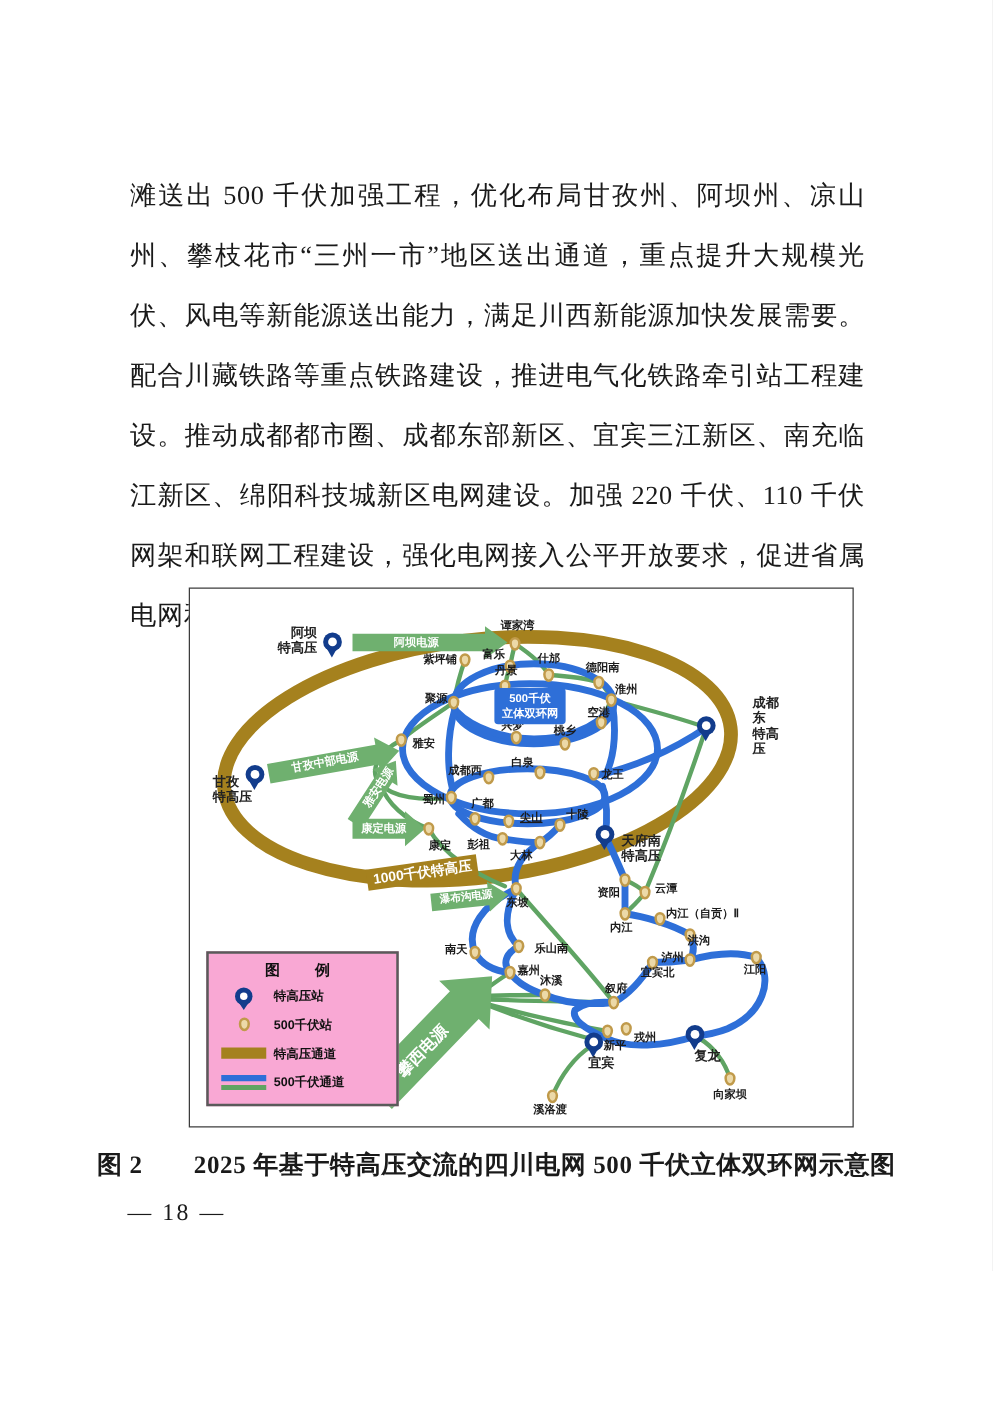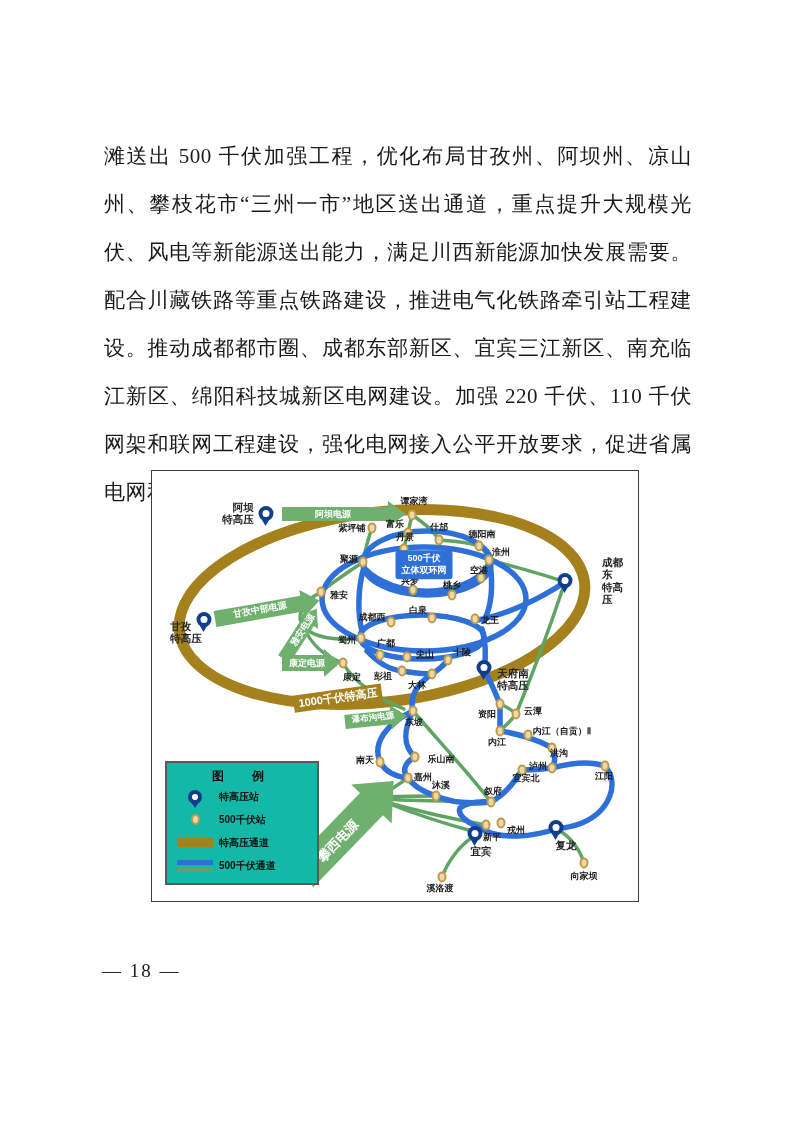--- a/index.html
+++ b/index.html
@@ -1,21 +1,21 @@
 <!DOCTYPE html>
 <html><head>
 <meta charset="utf-8">
 <style>
   html,body{margin:0;padding:0;background:#e9e9e9;}
   .page{position:relative;width:794px;height:1123px;margin:0 auto;background:#ffffff;overflow:hidden;
         font-family:"Liberation Serif",serif;color:#1a1a1a;}
   .body-text{position:absolute;left:104px;top:132px;width:588px;font-size:21px;line-height:48px;
              text-align:justify;letter-spacing:0.5px;}
   .figure-box{position:absolute;left:151px;top:470px;width:486px;height:430px;background:#fff;
-              border:1px solid #3c3c3c;box-sizing:content-box;}
+              border:1px solid #3c3c3c;box-sizing:content-box;padding-left:44px;}
   .figure-box svg{position:absolute;left:0;top:0;}
   .overlay{position:absolute;left:0;top:0;width:486px;height:430px;}
   .pin500{position:absolute;width:9px;height:11px;transform:translate(-50%,-50%);
           background:#ecd9a8;border:2px solid #c09a4a;border-radius:50% 50% 50% 50%/45% 45% 55% 55%;
           box-sizing:border-box;}
   .pinU{position:absolute;width:15px;height:15px;transform:translate(-50%,-60%);
         background:#123c8c;border-radius:50%;}
   .pinU::before{content:"";position:absolute;left:4px;top:4px;width:7px;height:7px;background:#fff;border-radius:50%;}
   .pinU::after{content:"";position:absolute;left:3px;top:13px;border-left:4.5px solid transparent;
                border-right:4.5px solid transparent;border-top:7px solid #123c8c;}
@@ -23,21 +23,21 @@
           color:#1b1b1b;white-space:nowrap;}
   .ulabel{position:absolute;transform:translate(-50%,-50%);font:bold 10.5px "Liberation Sans",sans-serif;
           color:#222;white-space:pre-line;line-height:1.18;text-align:center;}
   .alabel{position:absolute;font:bold 9px "Liberation Sans",sans-serif;color:#fff;white-space:nowrap;}
   .centerbox{position:absolute;left:272px;top:94px;transform:translate(-50%,-50%);background:#2e6fd8;
              color:#fff;font:bold 9px "Liberation Sans",sans-serif;text-align:center;line-height:1.3;
              padding:3px 6px;border-radius:3px;white-space:nowrap;}
   .bandlabel{position:absolute;left:186px;top:227px;transform:translate(-50%,-50%) rotate(-8deg);
              background:#a5811e;color:#fff;font:bold 11px "Liberation Sans",sans-serif;
              padding:1px 5px;white-space:nowrap;}
-  .legend{position:absolute;left:13px;top:290px;width:150px;height:120px;background:#14b8a6;
+  .legend{position:absolute;left:13px;top:290px;width:150px;height:120px;background:#f9a8d4;
           border:2px solid #5a5a5a;font-family:"Liberation Sans",sans-serif;}
   .legend-title{font-weight:bold;font-size:12px;letter-spacing:8px;text-align:center;margin-top:5px;color:#111;}
   .legend-row{display:flex;align-items:center;height:23px;padding-left:10px;}
   .legend-sym{width:36px;display:flex;justify-content:center;align-items:center;flex-direction:column;flex:none;}
   .legend-label{font-weight:bold;font-size:10px;color:#111;margin-left:6px;white-space:nowrap;}
   .lpinU{position:relative;width:14px;height:14px;background:#123c8c;border-radius:50%;}
   .lpinU::before{content:"";position:absolute;left:4px;top:4px;width:6px;height:6px;background:#fff;border-radius:50%;}
   .lpinU::after{content:"";position:absolute;left:3px;top:12px;border-left:4px solid transparent;
                 border-right:4px solid transparent;border-top:6px solid #123c8c;}
   .lpin500{width:9px;height:11px;background:#ecd9a8;border:2px solid #c09a4a;
@@ -258,15 +258,16 @@
       <div class="legend-row">
         <span class="legend-sym">
             <span class="bar-blue"></span>
             <span class="bar-green"></span>
           </span>
         <span class="legend-label">500千伏通道</span>
       </div>
     </div>
   </div>
 
+  <div class="caption">图 2　　2025 年基于特高压交流的四川电网 500 千伏立体双环网示意图</div>
   <div class="footer">— 18 —</div>
 
 </div>
 
 </body></html>

